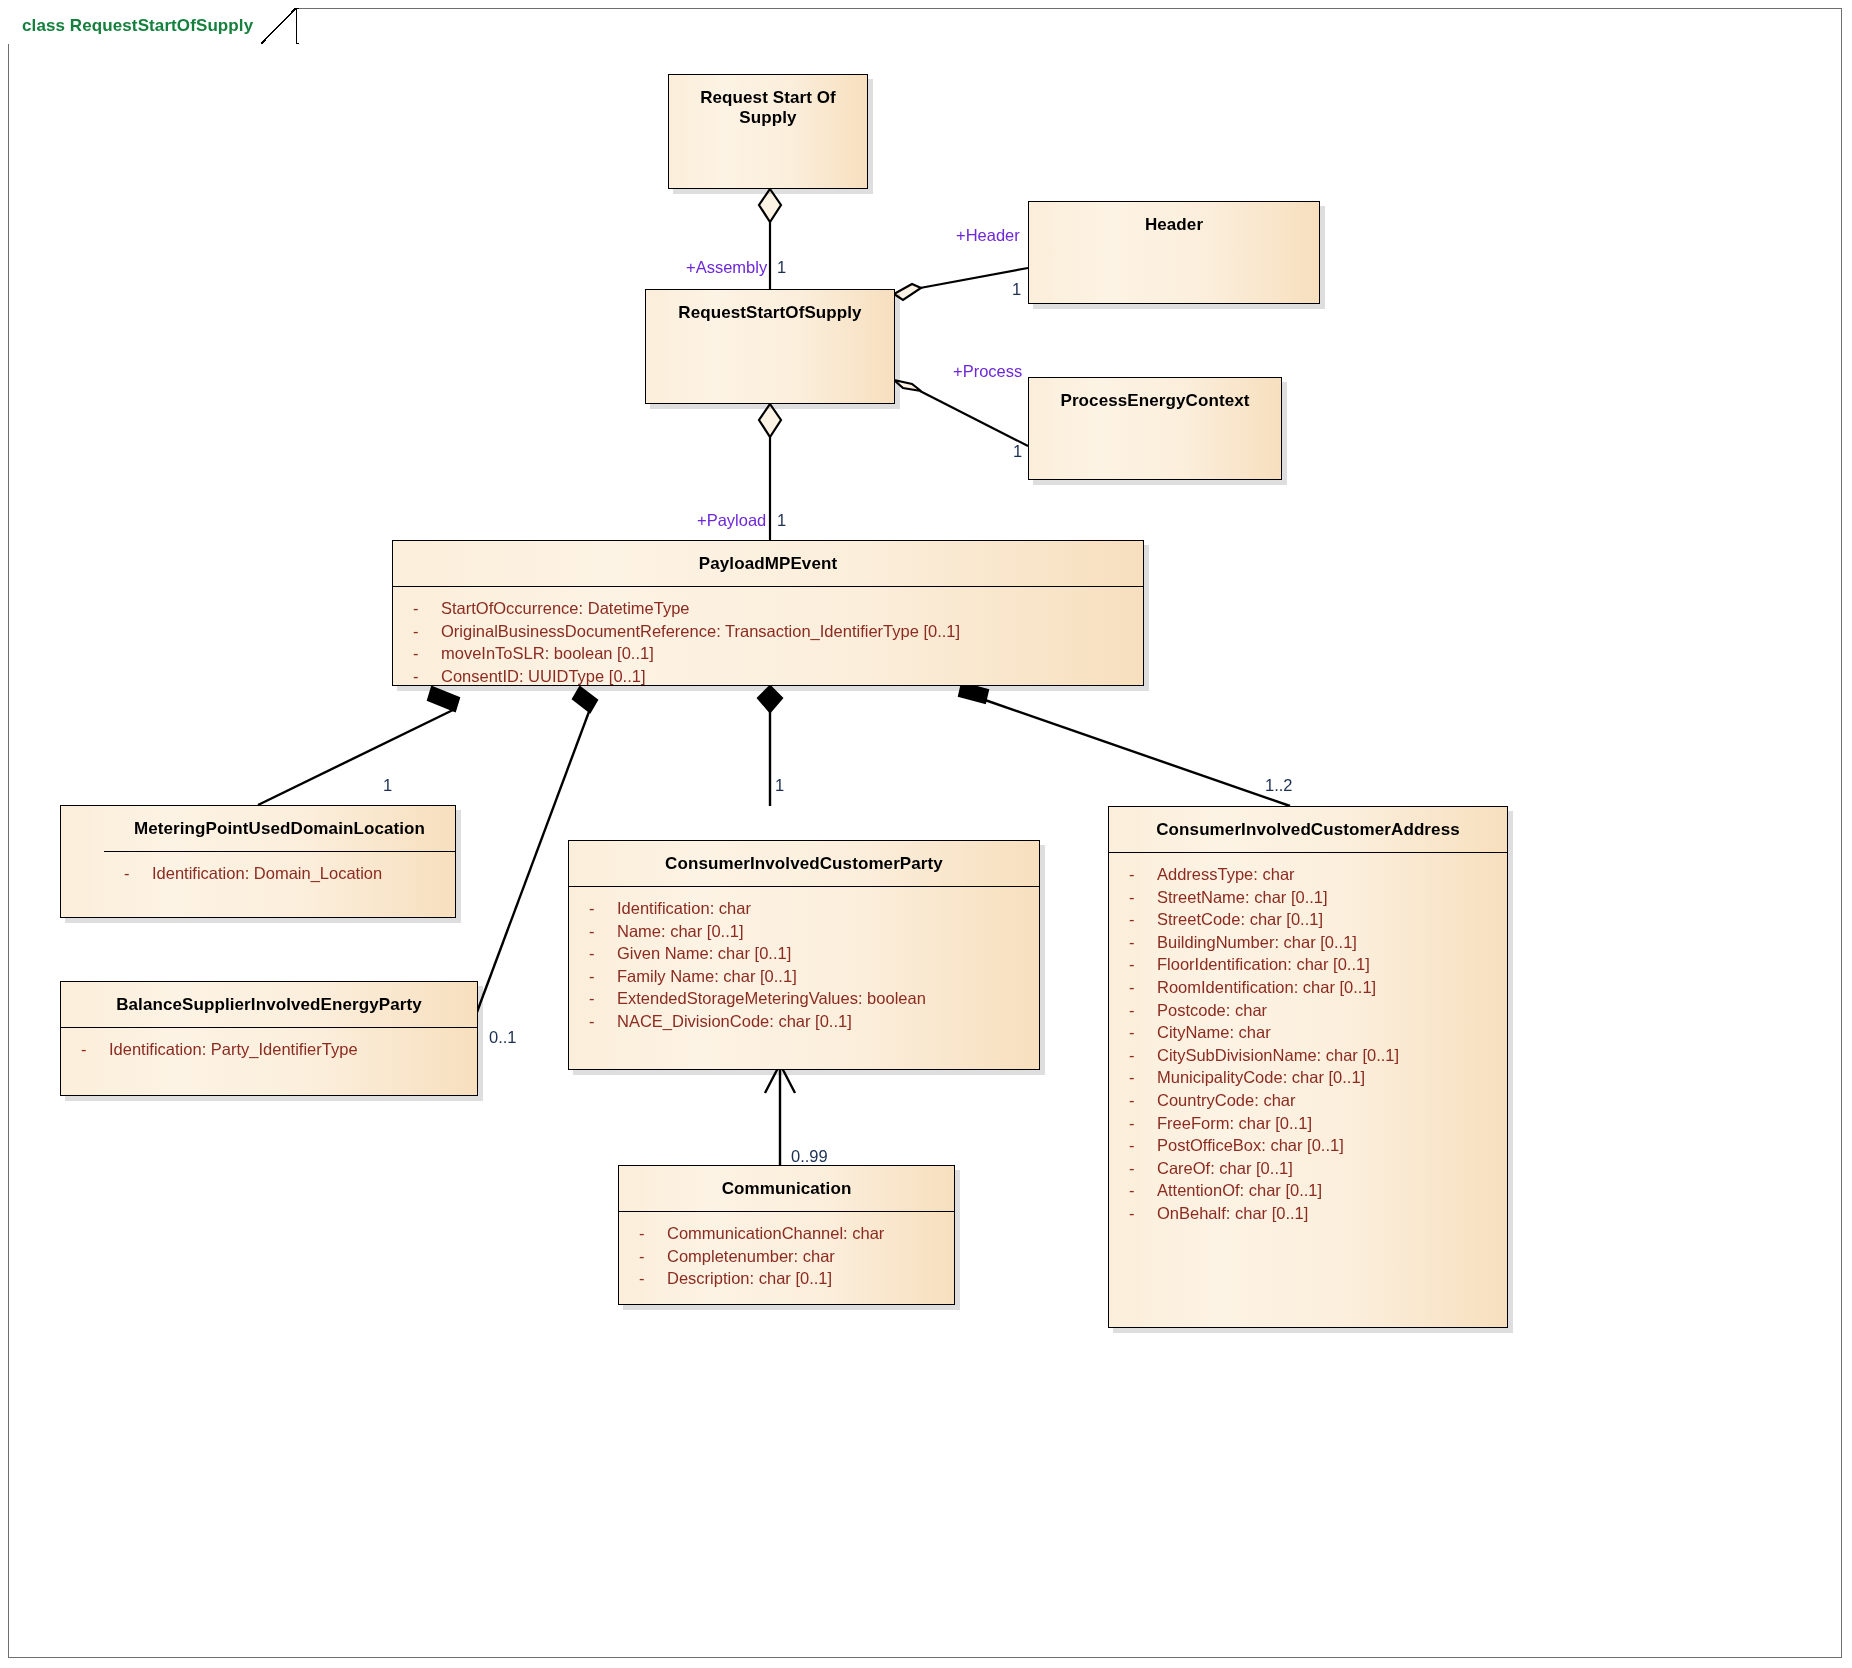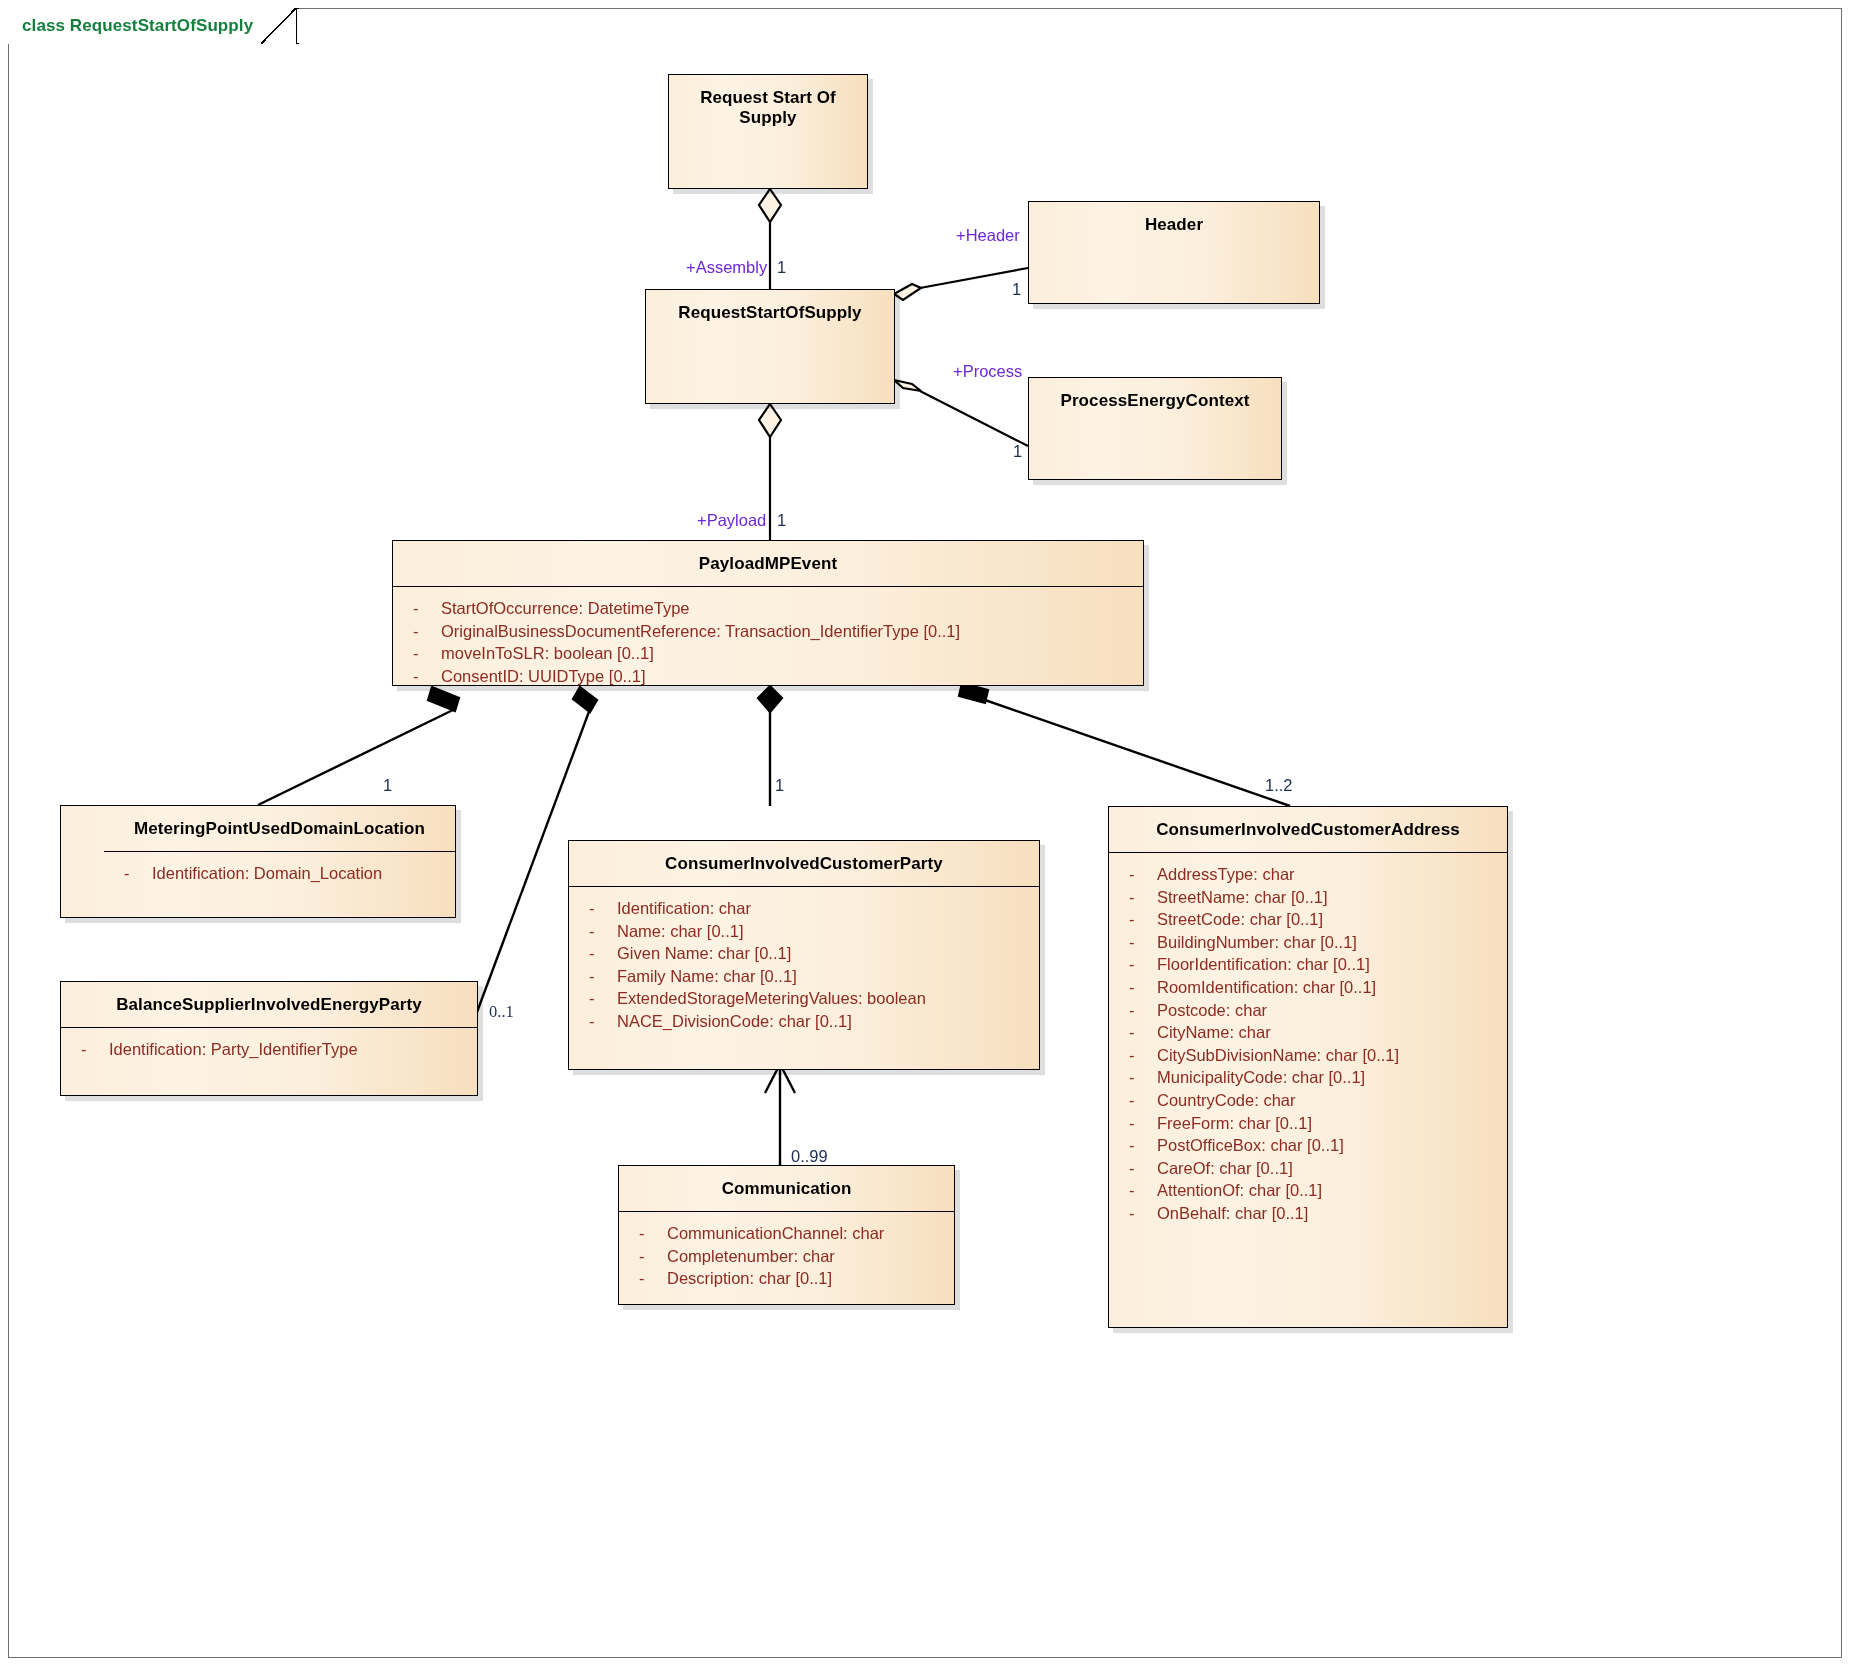--- a/index.html
+++ b/index.html
@@ -366,21 +366,21 @@
   <div class="mult-label" style="left:1012px; top:280px;">1</div>
 
   <div class="edge-label" style="left:953px; top:362px;">+Process</div>
   <div class="mult-label" style="left:1013px; top:442px;">1</div>
 
   <div class="edge-label" style="left:697px; top:511px;">+Payload</div>
   <div class="mult-label" style="left:777px; top:511px;">1</div>
 
   <div class="mult-label" style="left:383px; top:776px;">1</div>
 
-  <div class="mult-label" style="left:489px; top:1002px;font-family:Liberation Serif, serif;">0..1</div>
+  <div class="mult-label" style="left:489px; top:1028px;">0..1</div>
 
   <div class="mult-label" style="left:775px; top:776px;">1</div>
 
   <div class="mult-label" style="left:1265px; top:776px;">1..2</div>
 
   <div class="mult-label" style="left:791px; top:1147px;">0..99</div>
 
 </div>
 
 </body></html>

